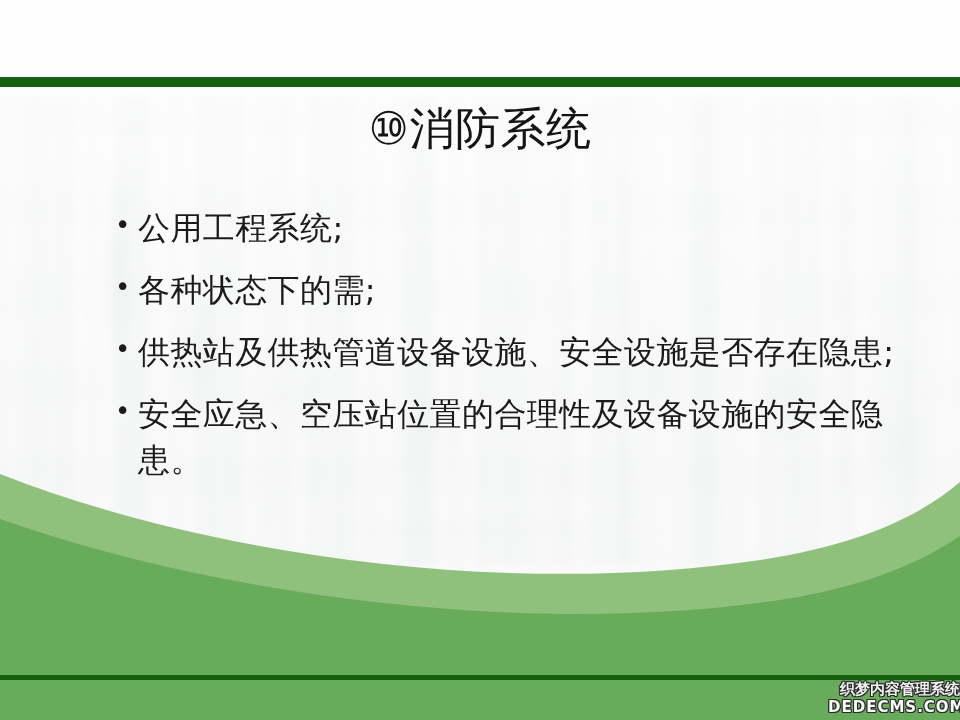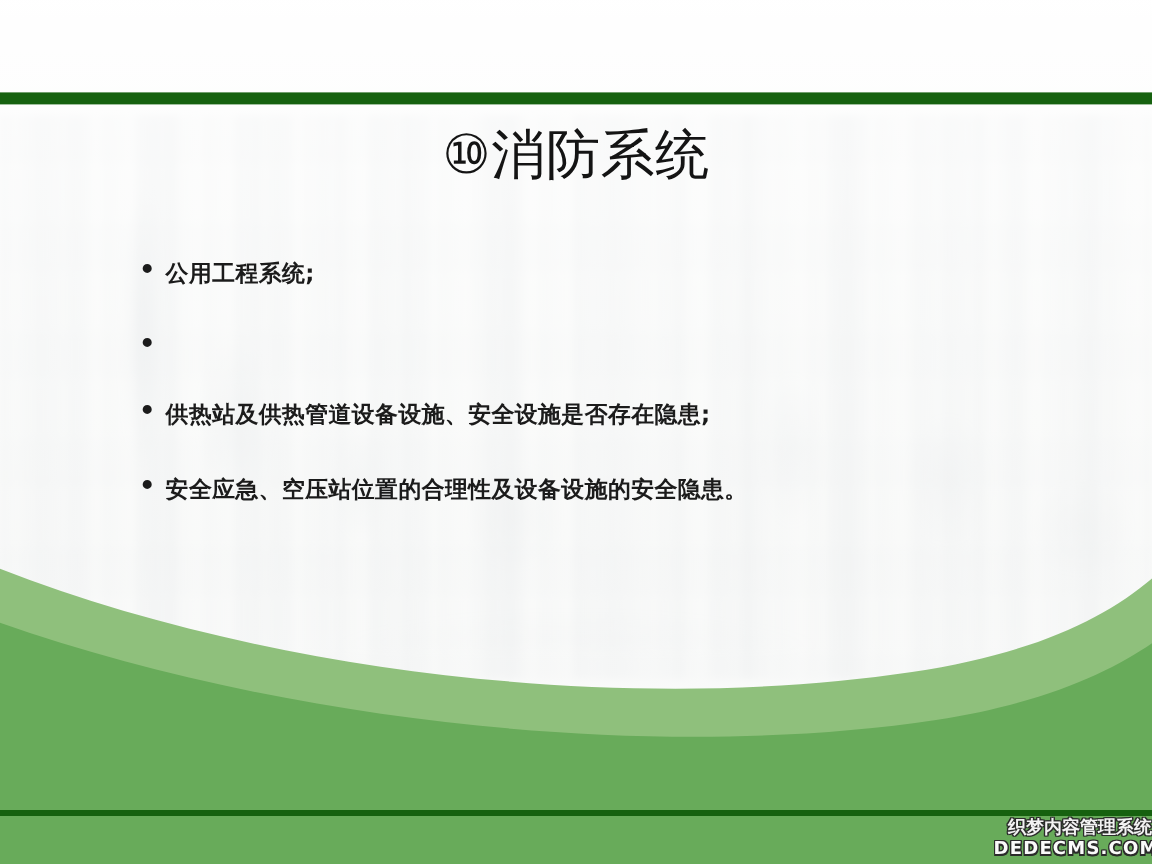--- a/index.html
+++ b/index.html
@@ -117,25 +117,24 @@
     flex: 0 0 26px;
     font-size: 26px;
     line-height: 40px;
     color: #1b1b1b;
     text-align: left;
     padding-left: 3px;
     box-sizing: border-box;
   }
   .bullet-text {
     flex: 1 1 auto;
-    font-size: 19px;
+    font-size: 32px;
     line-height: 46px;
     color: #1b1b1b;
     letter-spacing: .4px;
-    font-weight: bold;
   }
   .bullet-text .cont {
     display: block;
   }
 
   
   .brand {
     position: absolute;
     left: 786px;
     top: 650px;
@@ -215,20 +214,21 @@
   <div class="body-list">
 
     <div class="bullet-row">
       <span class="bullet-dot">•</span>
       <span class="bullet-text">公用工程系统;</span>
     </div>
 
     <div class="bullet-row">
       <span class="bullet-dot">•</span>
       <span class="bullet-text">
+        <span class="cont">各种状态下的需;</span>
       </span>
     </div>
 
     <div class="bullet-row">
       <span class="bullet-dot">•</span>
       <span class="bullet-text">供热站及供热管道设备设施、安全设施是否存在隐患;</span>
     </div>
 
     <div class="bullet-row">
       <span class="bullet-dot">•</span>

